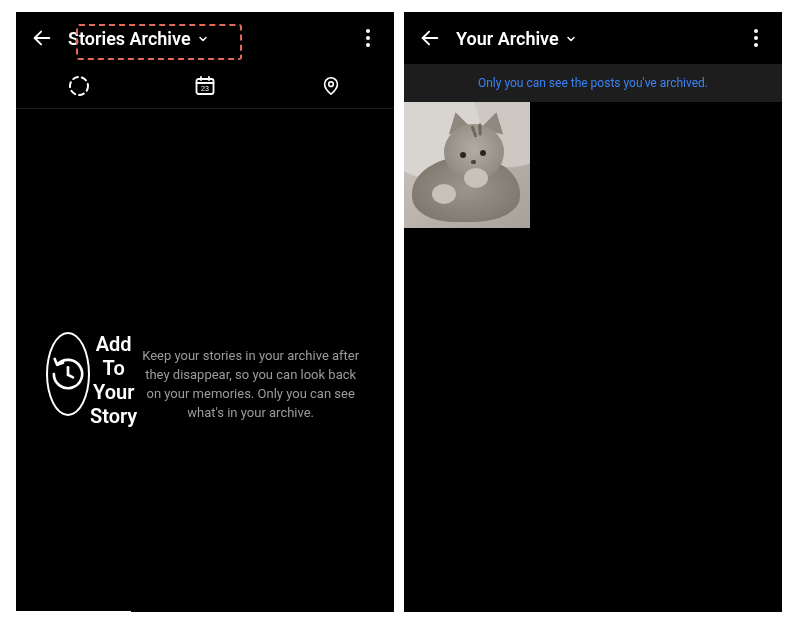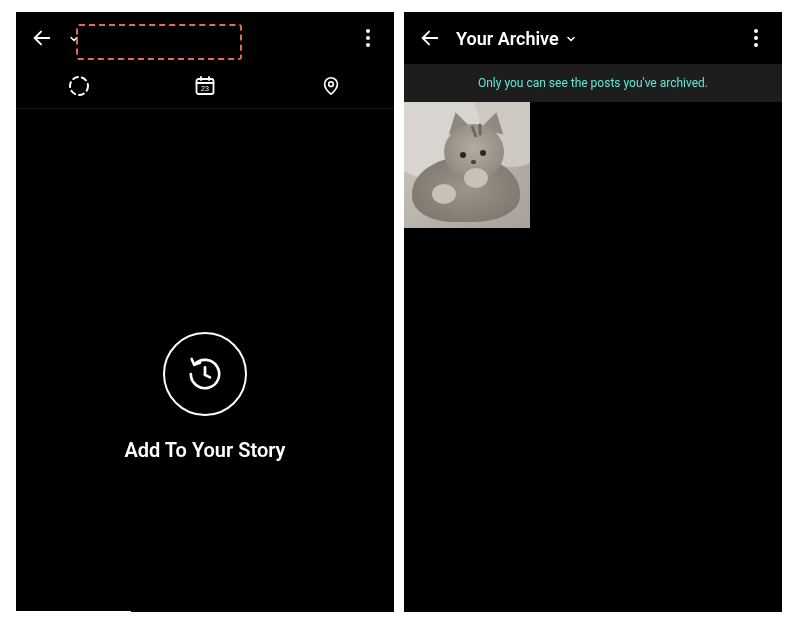--- a/index.html
+++ b/index.html
@@ -102,21 +102,21 @@
   }
 
   .tabs svg { stroke: #fff; }
 
   
   .empty {
     position: absolute;
     left: 0; right: 0;
     top: 320px;
     display: flex;
-    flex-direction: column;
+    flex-direction: row;
     align-items: center;
     padding: 0 30px;
     text-align: center;
   }
   .empty .circ {
     width: 80px;
     height: 80px;
     border: 2px solid #fff;
     border-radius: 50%;
     display: flex;
@@ -133,21 +133,21 @@
     margin: 0;
     font-size: 13px;
     line-height: 1.45;
     color: #9b9b9b;
     max-width: 300px;
   }
 
   
   .banner {
     background: #1d1d1d;
-    color: #5eead4;
+    color: #3b82f6;
     font-size: 12px;
     text-align: center;
     padding: 12px 8px;
   }
 
   
   .thumb {
     width: 126px;
     height: 126px;
     background: #bdb7b2;
@@ -225,20 +225,21 @@
   <div class="phone left">
 
     <div class="hdr">
       <div class="back">
         <svg width="22" height="22" viewBox="0 0 24 24" fill="none" stroke="#fff" stroke-width="2" stroke-linecap="round" stroke-linejoin="round">
           <line x1="20" y1="12" x2="4" y2="12"></line>
           <polyline points="11 5 4 12 11 19"></polyline>
         </svg>
       </div>
       <div class="title-wrap">
+        <span>Stories Archive</span>
         <span class="chev">
           <svg width="12" height="12" viewBox="0 0 24 24" fill="none" stroke="#fff" stroke-width="3" stroke-linecap="round" stroke-linejoin="round">
               <polyline points="6 9 12 15 18 9"></polyline>
             </svg>
         </span>
       </div>
       <div class="spacer"></div>
       <div class="kebab">
         <div class="kebab-dots">
           <span></span>
@@ -277,20 +278,21 @@
     <div class="empty">
       <div class="circ">
         <svg width="40" height="40" viewBox="0 0 24 24" fill="none" stroke="#fff" stroke-width="1.6" stroke-linecap="round" stroke-linejoin="round">
           <path d="M3.5 12a8.5 8.5 0 1 0 2.2-5.7"></path>
           <polyline points="4 3 5.5 6.5 9 5.2"></polyline>
           <line x1="12" y1="8" x2="12" y2="12.5"></line>
           <line x1="12" y1="12.5" x2="15" y2="14"></line>
         </svg>
       </div>
       <h2>Add To Your Story</h2>
+      <p>Keep your stories in your archive after they disappear, so you can look back on your memories. Only you can see what's in your archive.</p>
     </div>
 
   </div>
 
   <div class="phone right">
 
     <div class="hdr">
       <div class="back">
         <svg width="22" height="22" viewBox="0 0 24 24" fill="none" stroke="#fff" stroke-width="2" stroke-linecap="round" stroke-linejoin="round">
           <line x1="20" y1="12" x2="4" y2="12"></line>

